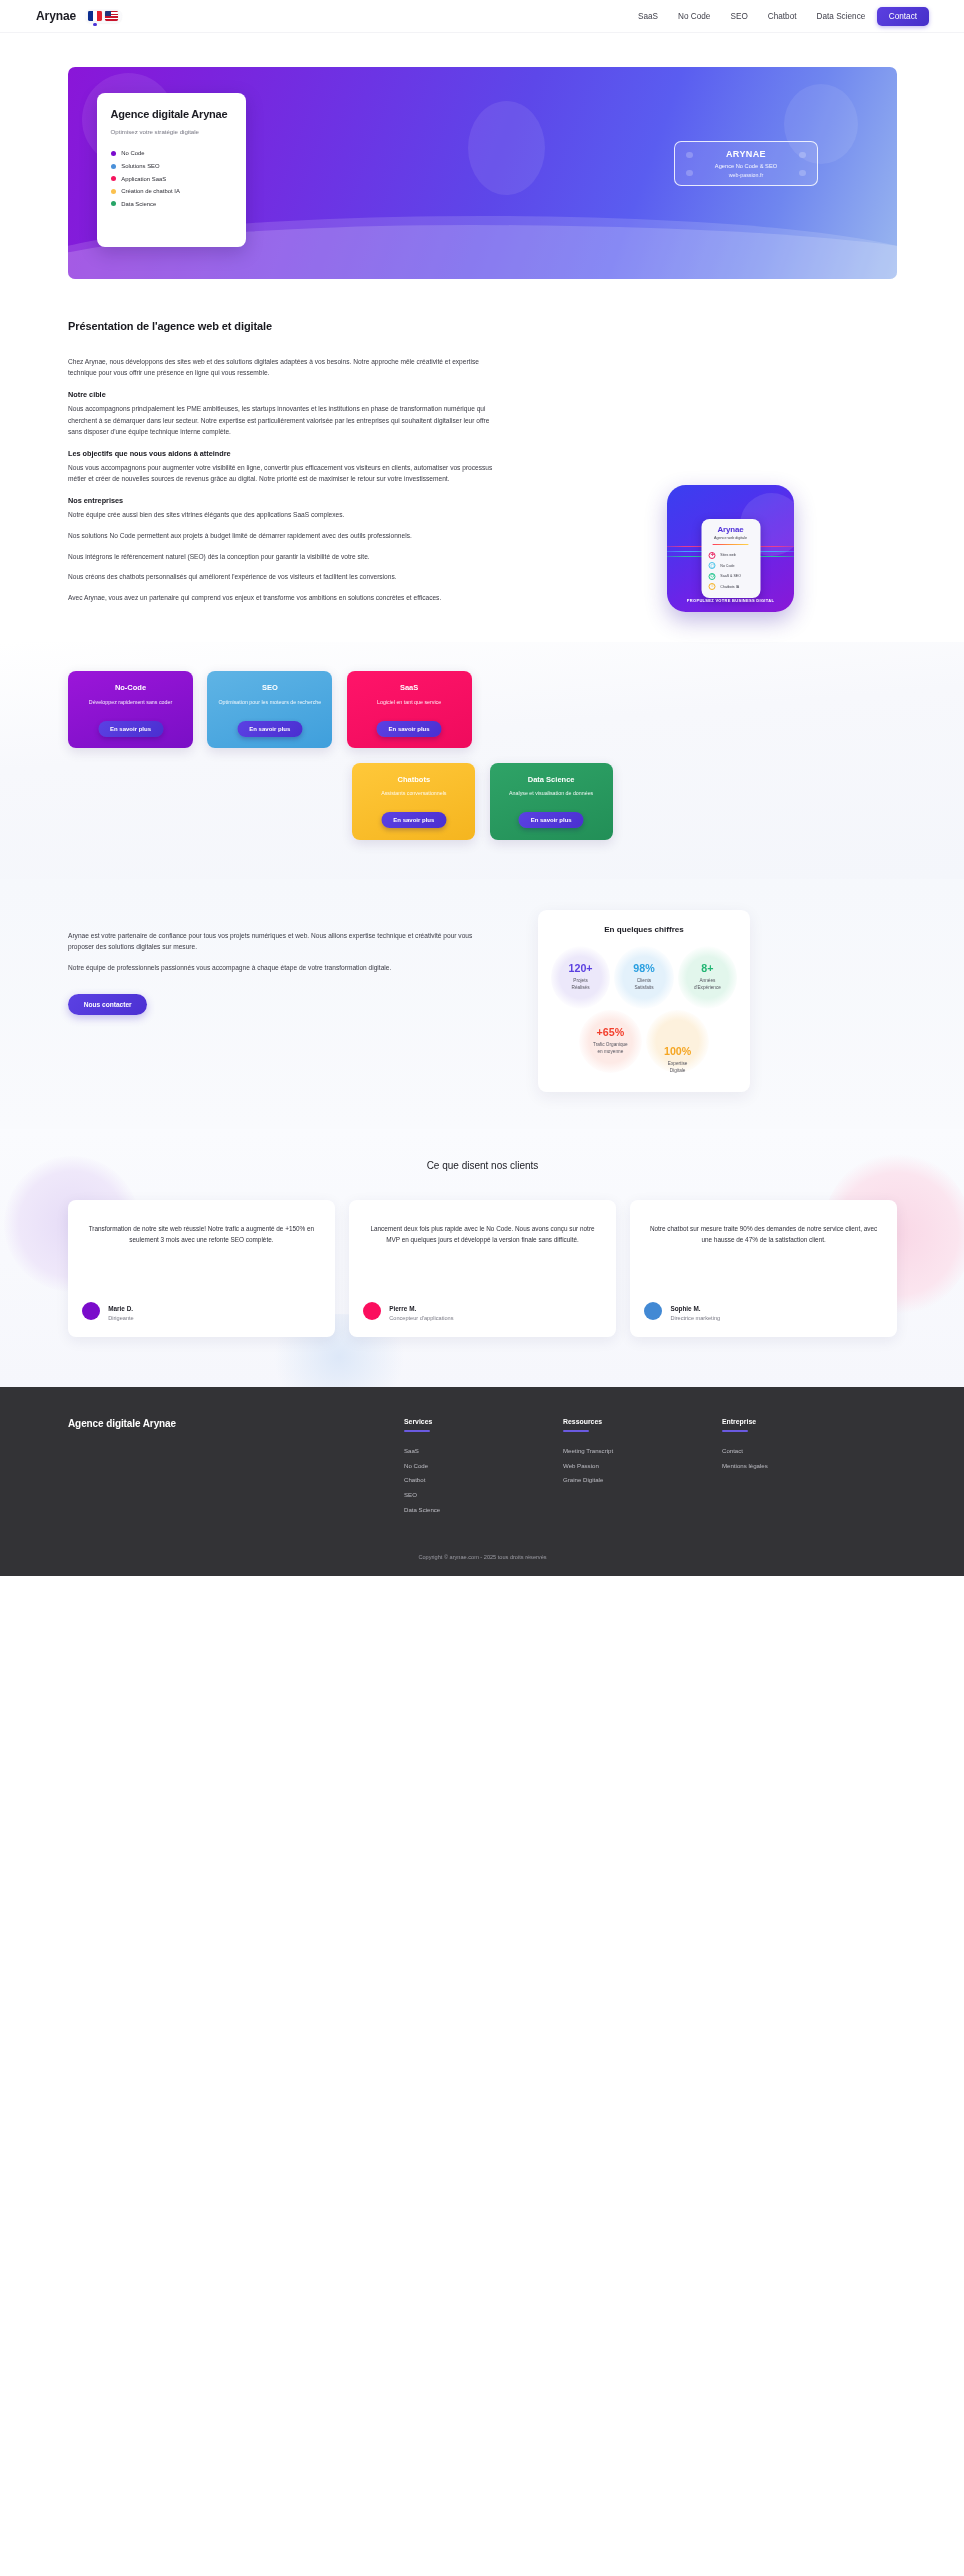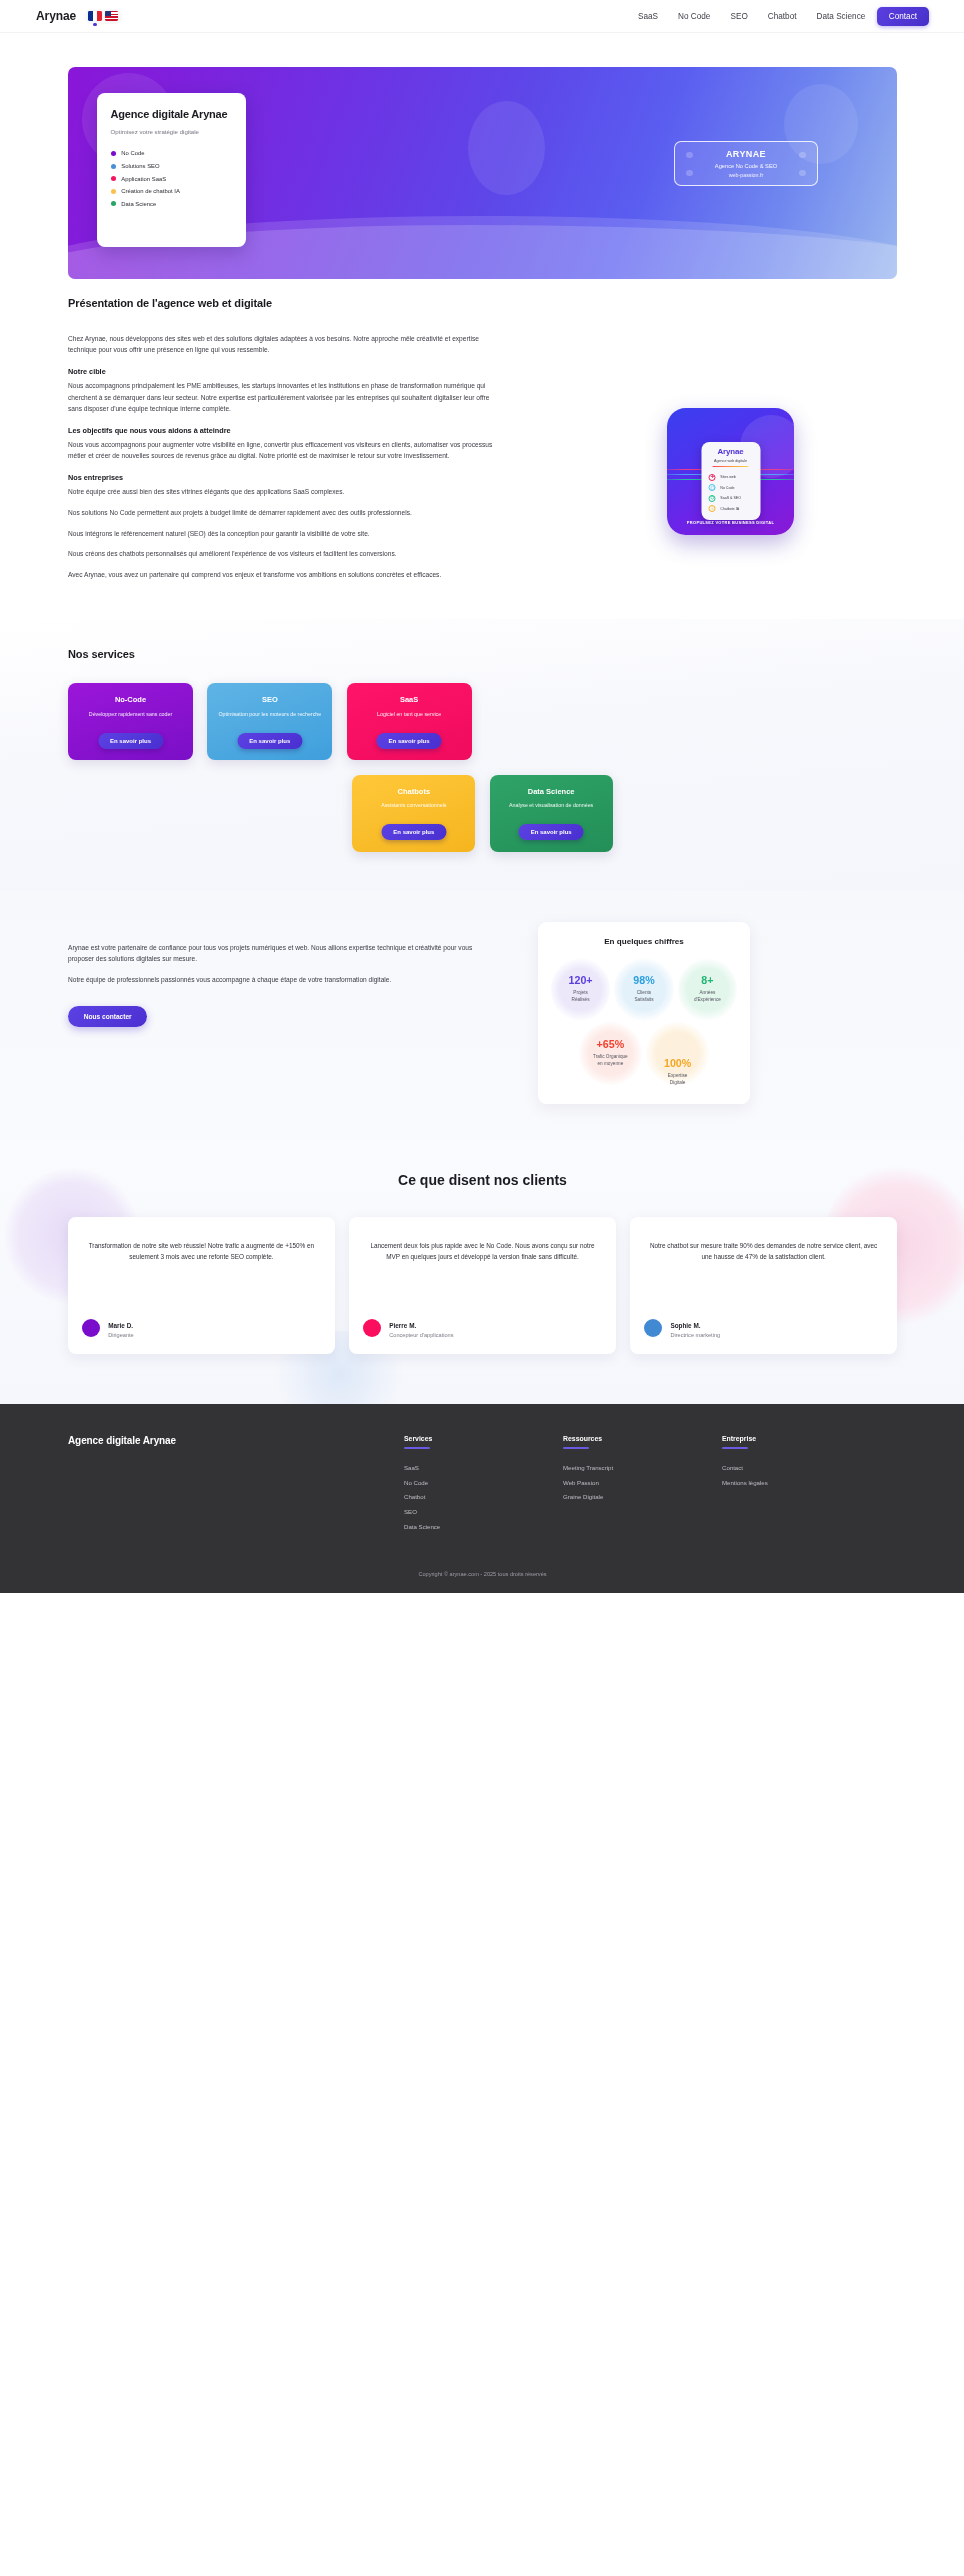--- a/index.html
+++ b/index.html
@@ -102,22 +102,22 @@
   .bb1 { left: 11.4px; top: 10px; }
   .bb2 { left: 11.4px; bottom: 8.6px; }
   .bb3 { right: 11.4px; top: 10px; }
   .bb4 { right: 11.4px; bottom: 8.6px; }
   .badge-title { font-size: 9px; font-weight: bold; color: #fff; letter-spacing: 0.4px; }
   .badge-sub { font-size: 5.7px; color: rgba(255,255,255,.95); margin-top: 3.6px; }
   .badge-url { font-size: 5.3px; color: rgba(255,255,255,.9); margin-top: 2.9px; }
 
   
   .presentation {
-    padding: 18px 68px 30px;
-    display: flex; gap: 67px; align-items: center;
+    padding: 41px 68px 30px;
+    display: flex; gap: 67px; align-items: flex-end;
     background: #ffffff;
   }
   .pres-left { width: 429px; }
   .section-h1 { font-size: 11px; font-weight: bold; color: #19191f; letter-spacing: -0.1px; }
   .pres-body { margin-top: 24px; }
   .pres-body p { font-size: 6.6px; color: #3a3a44; line-height: 1.72; margin-bottom: 9.3px; }
   .pres-body h3 { font-size: 7.3px; font-weight: bold; color: #15151c; margin: 11.4px 0 4.3px; }
 
   .pres-right { flex: 1; display: flex; justify-content: center; padding-top: 56px; }
   .illus {
@@ -195,21 +195,21 @@
   }
   .stat-num { font-size: 10.7px; font-weight: bold; line-height: 1; }
   .stat-lab { font-size: 4.7px; color: #55555f; text-align: center; margin-top: 4.3px; line-height: 1.45; }
 
   
   .testimonials { position: relative; padding: 31px 68px 50px; background: linear-gradient(180deg,#fafbfe 0%,#f6f7fc 100%); overflow: hidden; }
   .tm-blob { position: absolute; border-radius: 50%; }
   .tmb-left { width: 136px; height: 136px; left: 4.3px; top: 27px; background: radial-gradient(circle,#e6dcf7 0%, #efe8fa 55%, rgba(245,242,252,0) 72%); }
   .tmb-right { width: 150px; height: 164px; right: -7.1px; top: 23px; background: radial-gradient(circle,#f9d7e6 0%, #fbe5ef 55%, rgba(252,240,246,0) 72%); }
   .tmb-bottom { width: 164px; height: 86px; left: 257px; bottom: -13px; background: radial-gradient(circle,#dde8f8 0%, rgba(238,244,252,0) 70%); }
-  .tm-head { position: relative; z-index: 2; font-size: 14px; font-weight: bold; text-align: center; color: #1b1b22; margin-bottom: 29px; }
+  .tm-head { position: relative; z-index: 2; font-size: 10px; font-weight: normal; text-align: center; color: #1b1b22; margin-bottom: 29px; }
   .tm-row { position: relative; z-index: 2; display: flex; gap: 14.3px; }
   .tm-card {
     flex: 1; background: #ffffff; border-radius: 7.9px; padding: 24px 14.3px 15.7px;
     min-height: 137px; display: flex; flex-direction: column;
     box-shadow: 0 3.6px 14.3px rgba(35,25,80,.07);
   }
   .tm-quote { font-size: 6.4px; color: #2f2f39; line-height: 1.68; text-align: center; }
   .tm-person { display: flex; align-items: center; gap: 7.9px; margin-top: auto; padding-top: 18.6px; }
   .tm-avatar { width: 18px; height: 18px; border-radius: 50%; flex: none; }
   .tm-name { font-size: 6.4px; font-weight: bold; color: #1c1c24; }
@@ -348,21 +348,20 @@
               </span>
             <span class="illus-label">Chatbots IA</span>
           </div>
         </div>
         <div class="illus-foot">PROPULSEZ VOTRE BUSINESS DIGITAL</div>
       </div>
     </div>
   </section>
 
   <section class="services">
-    <h2 class="section-h1">Nos services</h2>
 
     <div class="svc-row first">
       <div class="svc-card" id="svc0" style="background: linear-gradient(160deg, rgb(155, 22, 217), rgb(122, 15, 198));">
         <div class="svc-title">No-Code</div>
         <div class="svc-desc">Développez rapidement sans coder</div>
         <div class="svc-btn">En savoir plus</div>
       </div>
       <div class="svc-card" id="svc1" style="background: linear-gradient(160deg, rgb(95, 180, 229), rgb(63, 159, 220));">
         <div class="svc-title">SEO</div>
         <div class="svc-desc">Optimisation pour les moteurs de recherche</div>

